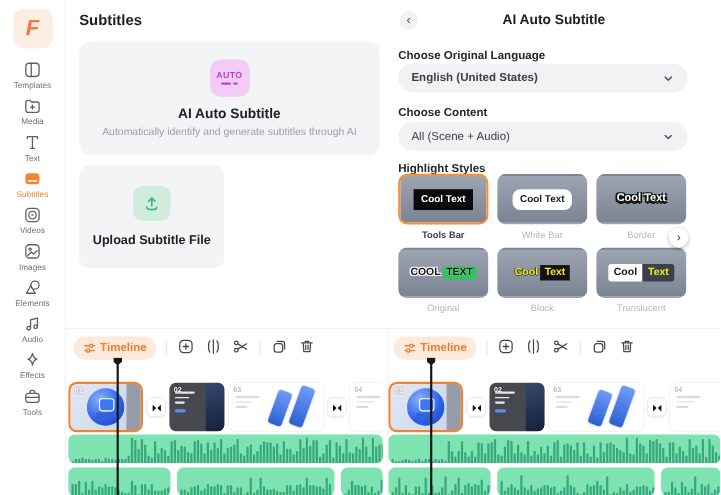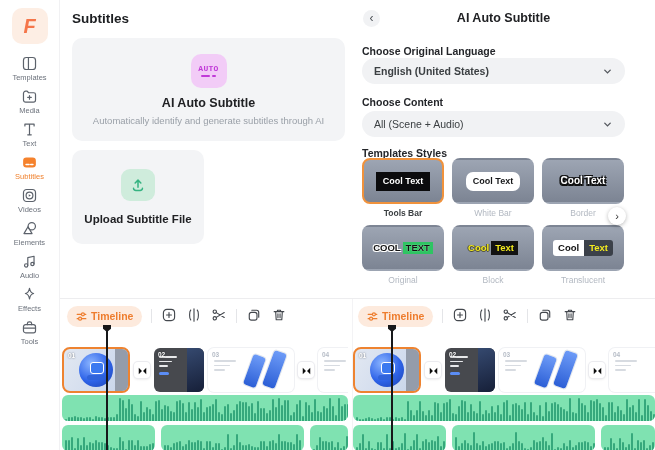--- a/index.html
+++ b/index.html
@@ -18,21 +18,21 @@
   .nav-label{font-size:7.5px;color:#6c727c;margin-top:2px;line-height:1;}
   .nav-item.active .nav-label{color:#f0822f;}
 
   
   .left-panel{position:absolute;left:60px;top:0;width:292px;height:298px;}
   .panel-title{position:absolute;left:12px;top:11px;font-size:13.5px;font-weight:bold;color:#1c1e21;}
   .ai-card{position:absolute;left:12px;top:38px;width:273px;height:103px;background:#f3f4f6;border-radius:10px;
            display:flex;flex-direction:column;align-items:center;justify-content:center;gap:5px;cursor:pointer;box-sizing:border-box;}
   .auto-badge{width:36px;height:34px;border-radius:10px;background:#f2ccf7;color:#c13bd8;
               display:flex;flex-direction:column;align-items:center;justify-content:center;}
-  .auto-badge .bt{font-size:8px;font-weight:800;letter-spacing:.3px;font-family:Liberation Mono, monospace;}
+  .auto-badge .bt{font-size:8px;font-weight:800;letter-spacing:.3px;}
   .auto-dashes{display:flex;gap:2px;margin-top:2px;}
   .auto-dashes i{display:block;height:2px;background:#c13bd8;border-radius:1px;}
   .auto-dashes i.l{width:9px;} .auto-dashes i.s{width:4px;}
   .ai-card-title{font-size:12.5px;font-weight:bold;color:#202124;margin-top:3px;}
   .ai-card-desc{font-size:9.5px;color:#9aa0a8;}
   .mini-row{position:absolute;left:12px;top:150px;width:273px;display:flex;gap:9px;}
   .mini-card{width:132px;height:94px;background:#f3f4f6;border-radius:10px;display:flex;flex-direction:column;
              align-items:center;justify-content:center;gap:12px;cursor:pointer;box-sizing:border-box;}
   .sub-badge{width:34px;height:32px;border-radius:9px;background:#d5e2fb;color:#3069f0;display:grid;place-items:center;
              font-size:7.5px;font-weight:800;}
@@ -183,20 +183,30 @@
               <rect x="3.5" y="3.5" width="17" height="17" rx="4.5"></rect>
               <circle cx="12" cy="12" r="4.8"></circle>
               <path d="M10.9 10.3l3 1.7-3 1.7z" fill="currentColor" stroke="none"></path>
             </svg>
           </span>
                  <span class="nav-label">Videos</span>
         </div>
         <div class="nav-item">
           <span class="nav-icon">
             <svg viewBox="0 0 24 24" fill="none" stroke="currentColor" stroke-width="1.7" stroke-linecap="round" stroke-linejoin="round">
+              <rect x="3.5" y="3.5" width="17" height="17" rx="4.5"></rect>
+              <circle cx="9" cy="9.3" r="1.5"></circle>
+              <path d="M6 17.3l4.4-4.4 3 2.6 4.6-4.2"></path>
+            </svg>
+          </span>
+                 <span class="nav-label">Images</span>
+        </div>
+        <div class="nav-item">
+          <span class="nav-icon">
+            <svg viewBox="0 0 24 24" fill="none" stroke="currentColor" stroke-width="1.7" stroke-linecap="round" stroke-linejoin="round">
               <circle cx="15.2" cy="8.8" r="5.2"></circle>
               <path d="M9.9 9.6L4.2 19.2h11.4z"></path>
             </svg>
           </span>
                  <span class="nav-label">Elements</span>
         </div>
         <div class="nav-item">
           <span class="nav-icon">
             <svg viewBox="0 0 24 24" fill="none" stroke="currentColor" stroke-width="1.7" stroke-linecap="round" stroke-linejoin="round">
               <path d="M9.6 17.4V6.6l8.8-2v10.8"></path>
@@ -271,21 +281,21 @@
     <div class="field-label lab2">Choose Content</div>
     <div class="select sel2">
       <span>All (Scene + Audio)</span>
       <span class="chev">
         <svg viewBox="0 0 12 12" fill="none" stroke="currentColor" stroke-width="1.5" stroke-linecap="round">
             <path d="M3 4.5l3 3 3-3"></path>
           </svg>
       </span>
     </div>
 
-    <div class="field-label lab3">Templates Styles</div>
+    <div class="field-label lab3">Highlight Styles</div>
     <div class="styles-grid" id="styles-grid">
         <div class="style-cell selected">
           <div class="tile">
             <span class="pp p-black-bar">Cool Text</span>
           </div>
                  <div class="tile-label">Tools Bar</div>
         </div>
         <div class="style-cell">
           <div class="tile">
             <span class="pp p-white-bar">Cool Text</span>

